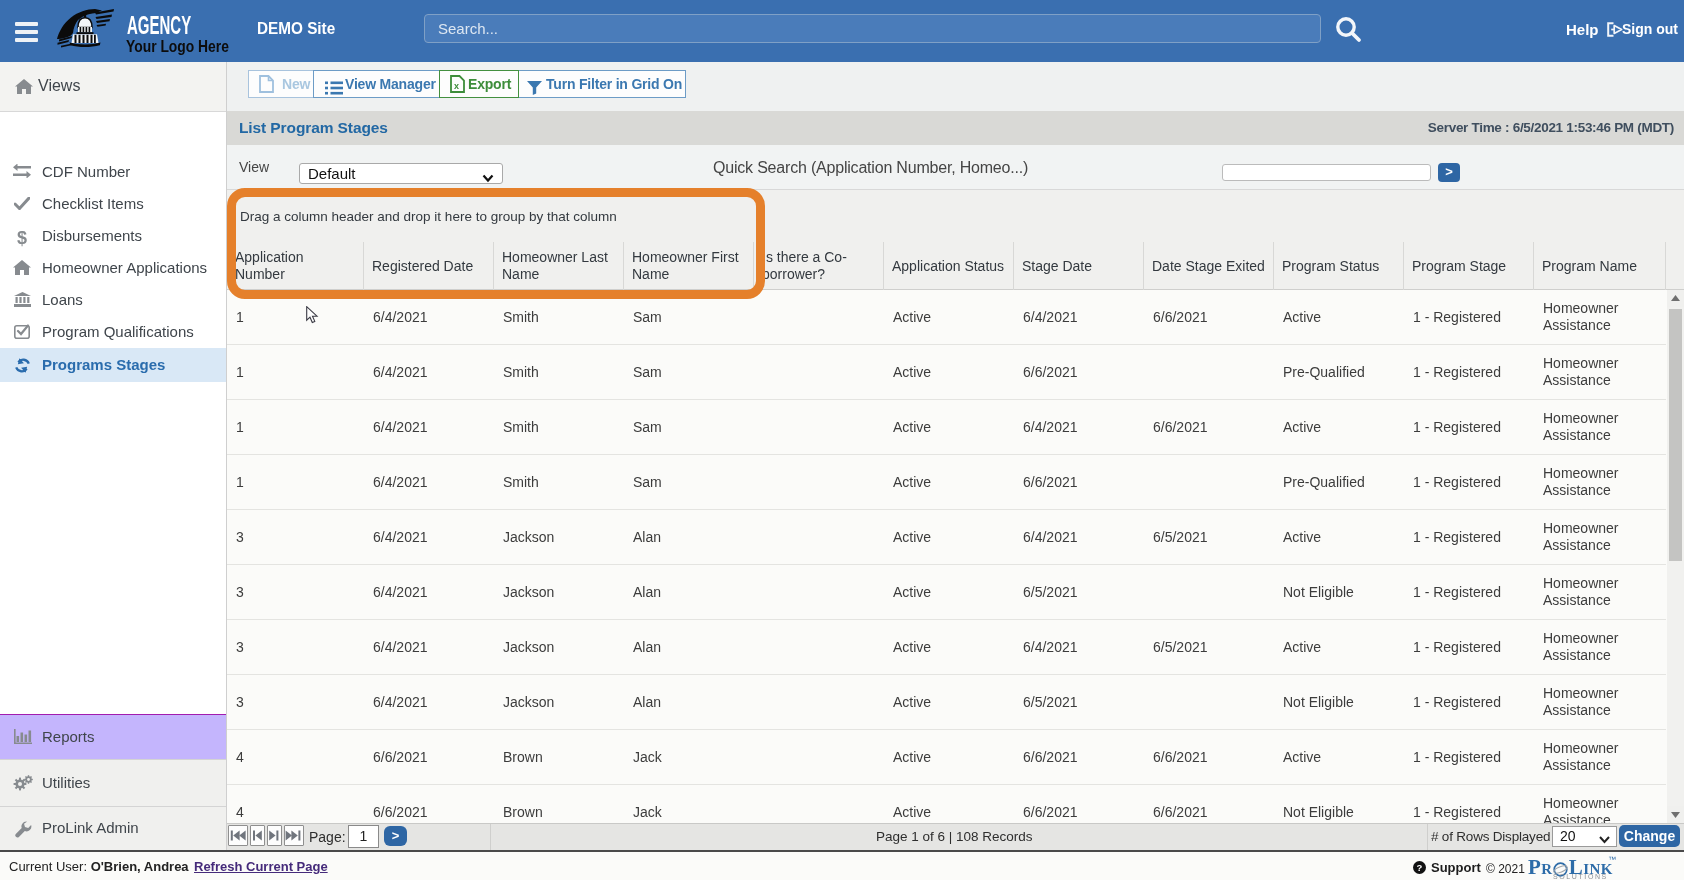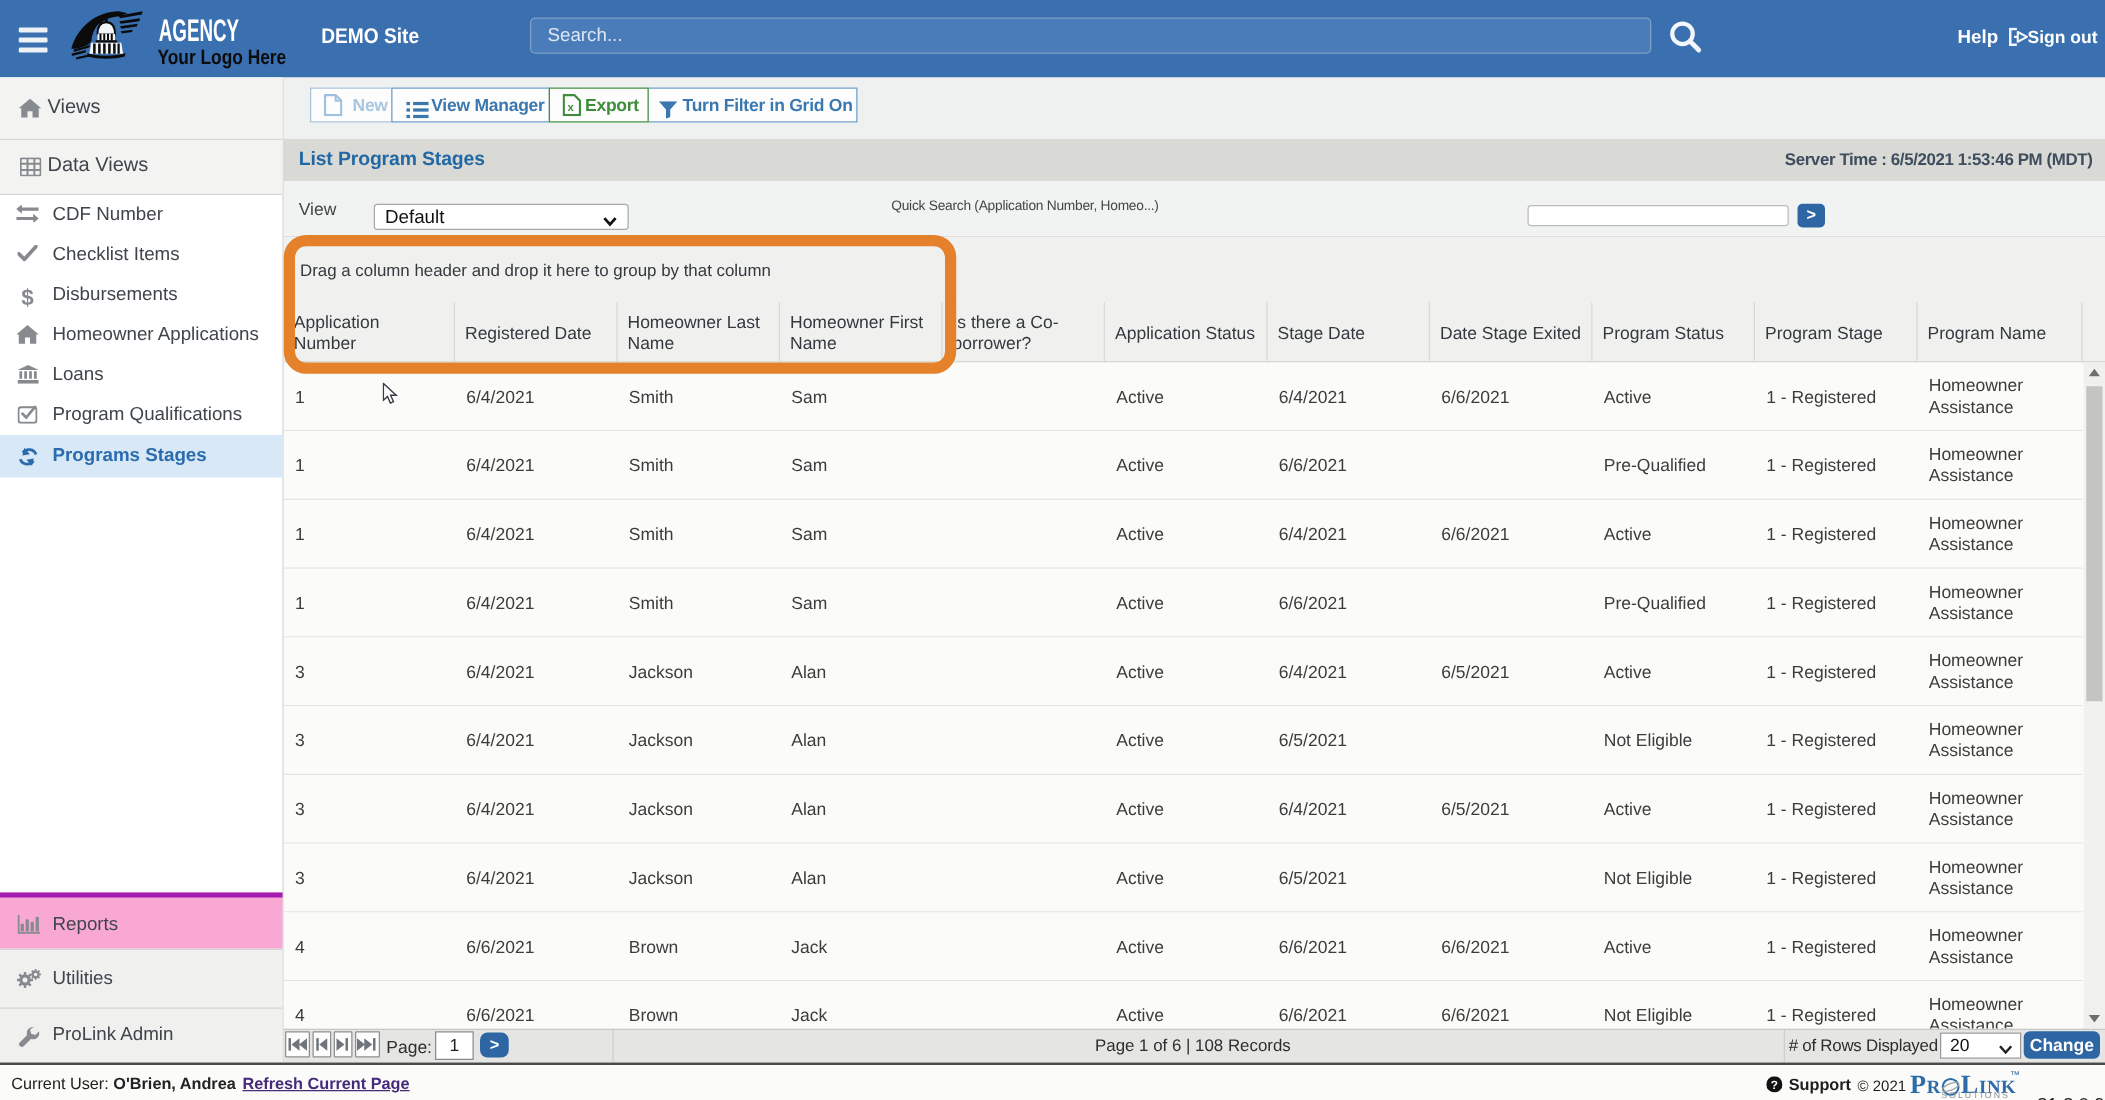--- a/index.html
+++ b/index.html
@@ -103,30 +103,20 @@
   <div class="abs" id="signout">Sign out</div>
 </div>
 
 <div class="abs" id="sidebar">
 <div class="sitem graytop" style="top:0px; height:50px; font-size:16px;">
       <span class="ic" style="left:14px; top:17px;"><svg width="18" height="16" viewBox="0 0 18 16" style="">
           <path d="M9 0 L18 7.5 L16 7.5 L16 15 L11 15 L11 10 L7 10 L7 15 L2 15 L2 7.5 L0 7.5 Z" fill="#878b8f"></path>
         </svg></span>
       <span class="lb" style="left:38px; top:15px;">Views</span>
     </div>
-<div class="sitem graytop" style="top:50px; height:44px; font-size:16px;">
-      <span class="ic" style="left:14px; top:14px;"><svg width="17" height="15" viewBox="0 0 17 15" style="">
-          <rect x="0.5" y="0.5" width="16" height="14" rx="1.5" fill="none" stroke="#878b8f" stroke-width="1.6"></rect>
-          <line x1="0" y1="5" x2="17" y2="5" stroke="#878b8f" stroke-width="1.6"></line>
-          <line x1="0" y1="10" x2="17" y2="10" stroke="#878b8f" stroke-width="1.6"></line>
-          <line x1="6" y1="1" x2="6" y2="14" stroke="#878b8f" stroke-width="1.6"></line>
-          <line x1="11.5" y1="1" x2="11.5" y2="14" stroke="#878b8f" stroke-width="1.6"></line>
-        </svg></span>
-      <span class="lb" style="left:38px; top:12px;">Data Views</span>
-    </div>
 <div class="sitem" style="top:94px; height:32px;">
       <span class="ic" style="left:12px; top:8px;"><svg width="18" height="14" viewBox="0 0 18 14" style="">
           <path d="M4.5 0 L4.5 2.5 L18 2.5 L18 5 L4.5 5 L4.5 7.5 L0 3.75 Z" fill="#878b8f" transform="translate(0,-0.5)"></path>
           <path d="M13.5 6.5 L13.5 9 L0 9 L0 11.5 L13.5 11.5 L13.5 14 L18 10.25 Z" fill="#878b8f" transform="translate(0,0.5)"></path>
         </svg></span>
       <span class="lb" style="left:42px; top:7px;">CDF Number</span>
     </div>
 <div class="sitem" style="top:126px; height:32px;">
       <span class="ic" style="left:12px; top:8px;"><svg width="16" height="13" viewBox="0 0 16 13" style="">
           <path d="M1 7 L5.5 11.5 L15 1" fill="none" stroke="#878b8f" stroke-width="3" stroke-linecap="round"></path>
@@ -165,21 +155,21 @@
       <span class="ic" style="left:12px; top:10px;"><svg width="17" height="15" viewBox="0 0 17 15" style="">
           <g stroke="#2a6cad" stroke-width="2.3" fill="none">
             <path d="M14.8 5.6 A6 6 0 0 0 4.3 4.2"></path>
             <path d="M2.2 9.4 A6 6 0 0 0 12.7 10.8"></path>
           </g>
           <path d="M5.4 0.2 L3.9 6.3 L9.9 5.3 Z" fill="#2a6cad"></path>
           <path d="M11.6 14.8 L13.1 8.7 L7.1 9.7 Z" fill="#2a6cad"></path>
         </svg></span>
       <span class="lb" style="left:42px; top:8px; color:#2a6cad; font-weight:bold;">Programs Stages</span>
     </div>
-<div class="sitem" style="top:652px; height:45px; background:#f9a8d4; border-top:4px solid #a21caf;">
+<div class="sitem" style="top:652px; height:45px; background:#c4b5fd; border-top:1px solid #a21caf;">
       <span class="ic" style="left:13px; top:14px;"><svg width="18" height="16" viewBox="0 0 18 16" style="">
           <rect x="2.5" y="7" width="2.6" height="6" fill="#878b8f"></rect>
           <rect x="6.5" y="3.5" width="2.6" height="9.5" fill="#878b8f"></rect>
           <rect x="10.5" y="5.5" width="2.6" height="7.5" fill="#878b8f"></rect>
           <rect x="14.5" y="1.5" width="2.6" height="11.5" fill="#878b8f"></rect>
           <path d="M0.8 0 L0.8 14.2 L18 14.2" fill="none" stroke="#878b8f" stroke-width="1.6"></path>
         </svg></span>
       <span class="lb" style="left:42px; top:13px;">Reports</span>
     </div>
 <div class="sitem" style="top:697px; height:47px; background:#f0f0ee; border-top:1px solid #d4d4d4;">
@@ -248,21 +238,21 @@
 <div class="abs" id="pagehead">
   <div class="t">List Program Stages</div>
   <div class="st">Server Time : 6/5/2021 1:53:46 PM (MDT)</div>
 </div>
 
 <div class="abs" id="viewrow">
   <div class="flabel" style="left:12px; top:14px;">View</div>
   <div id="viewsel">Default<span style="position:absolute; right:8px; top:5px;"><svg width="12" height="12" viewBox="0 0 12 12" style="">
           <path d="M1.5 3.5 L6 8.5 L10.5 3.5" fill="none" stroke="#111" stroke-width="2.2"></path>
         </svg></span></div>
-  <div class="flabel" style="left:486px; top:14px; font-size:11px; letter-spacing:-0.2px;">Quick Search (Application Number, Homeo...)</div>
+  <div class="flabel" style="left:486px; top:14px; font-size:16px; letter-spacing:-0.2px;">Quick Search (Application Number, Homeo...)</div>
   <div id="qsinput"></div>
   <div class="bluebtn" style="left:1211px; top:18px; width:22px; height:19px; font-size:13px; line-height:18px; font-weight:bold;">&gt;</div>
 </div>
 
 <div class="abs" id="grid">
   <div id="draghdr">
       <span style="position:absolute; left:13px; top:19px; font-size:13.5px;">Drag a column header and drop it here to group by that column</span>
     </div>
   <div id="hdrrow">
 <div class="hcell" style="left:0px; width:137px;">

